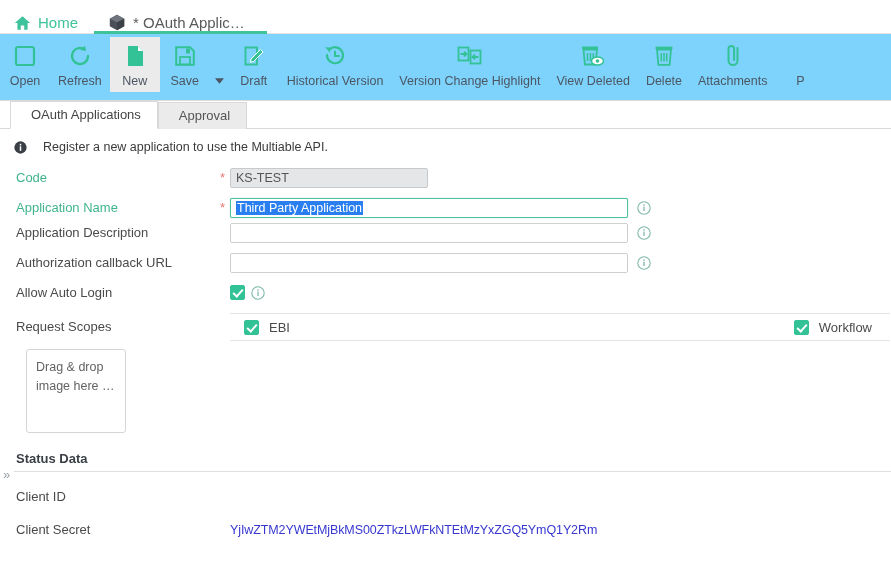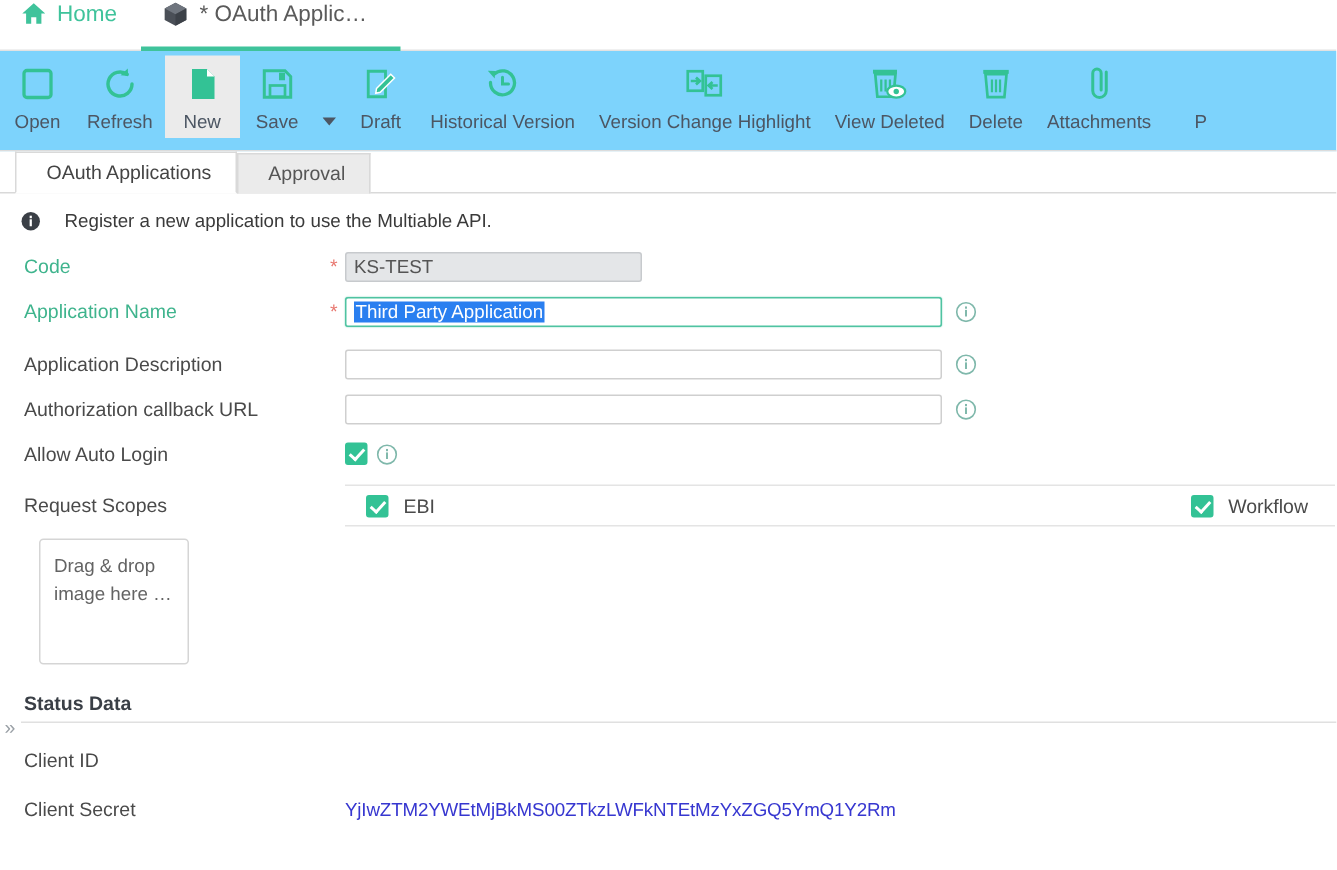--- a/index.html
+++ b/index.html
@@ -20,21 +20,21 @@
   
   .topbar {
     height: 33px;
     display: flex;
     align-items: stretch;
     border-bottom: 1px solid #e2e2e2;
     background: #fff;
   }
   .toptab {
     display: flex;
-    align-items: flex-start;
+    align-items: flex-end;
     gap: 7px;
     padding: 0 16px 0 14px;
     font-size: 15px;
     color: #3fc39b;
     cursor: pointer;
     border-bottom: 3px solid transparent;
     position: relative;
     top: 1px;
   }
   .toptab.doc {
@@ -481,21 +481,21 @@
       <span>
         <svg class="info-circ" width="14" height="14" viewBox="0 0 14 14">
           <circle cx="7" cy="7" r="6.2" fill="none" stroke="#7fb8ab" stroke-width="1.1"></circle>
           <rect x="6.35" y="5.6" width="1.3" height="4.4" fill="#7fb8ab"></rect>
           <rect x="6.35" y="3.3" width="1.3" height="1.5" fill="#7fb8ab"></rect>
         </svg>
       </span>
     </div>
   </div>
 
-  <div class="frow" style="margin-top:10px">
+  <div class="frow" style="margin-top:0">
     <div class="flabel">Application Description</div>
     <div class="star"></div>
     <div class="fctrl">
       <input class="txt wide" type="text" value="" style="">
       <span>
         <svg class="info-circ" width="14" height="14" viewBox="0 0 14 14">
           <circle cx="7" cy="7" r="6.2" fill="none" stroke="#7fb8ab" stroke-width="1.1"></circle>
           <rect x="6.35" y="5.6" width="1.3" height="4.4" fill="#7fb8ab"></rect>
           <rect x="6.35" y="3.3" width="1.3" height="1.5" fill="#7fb8ab"></rect>
         </svg>

